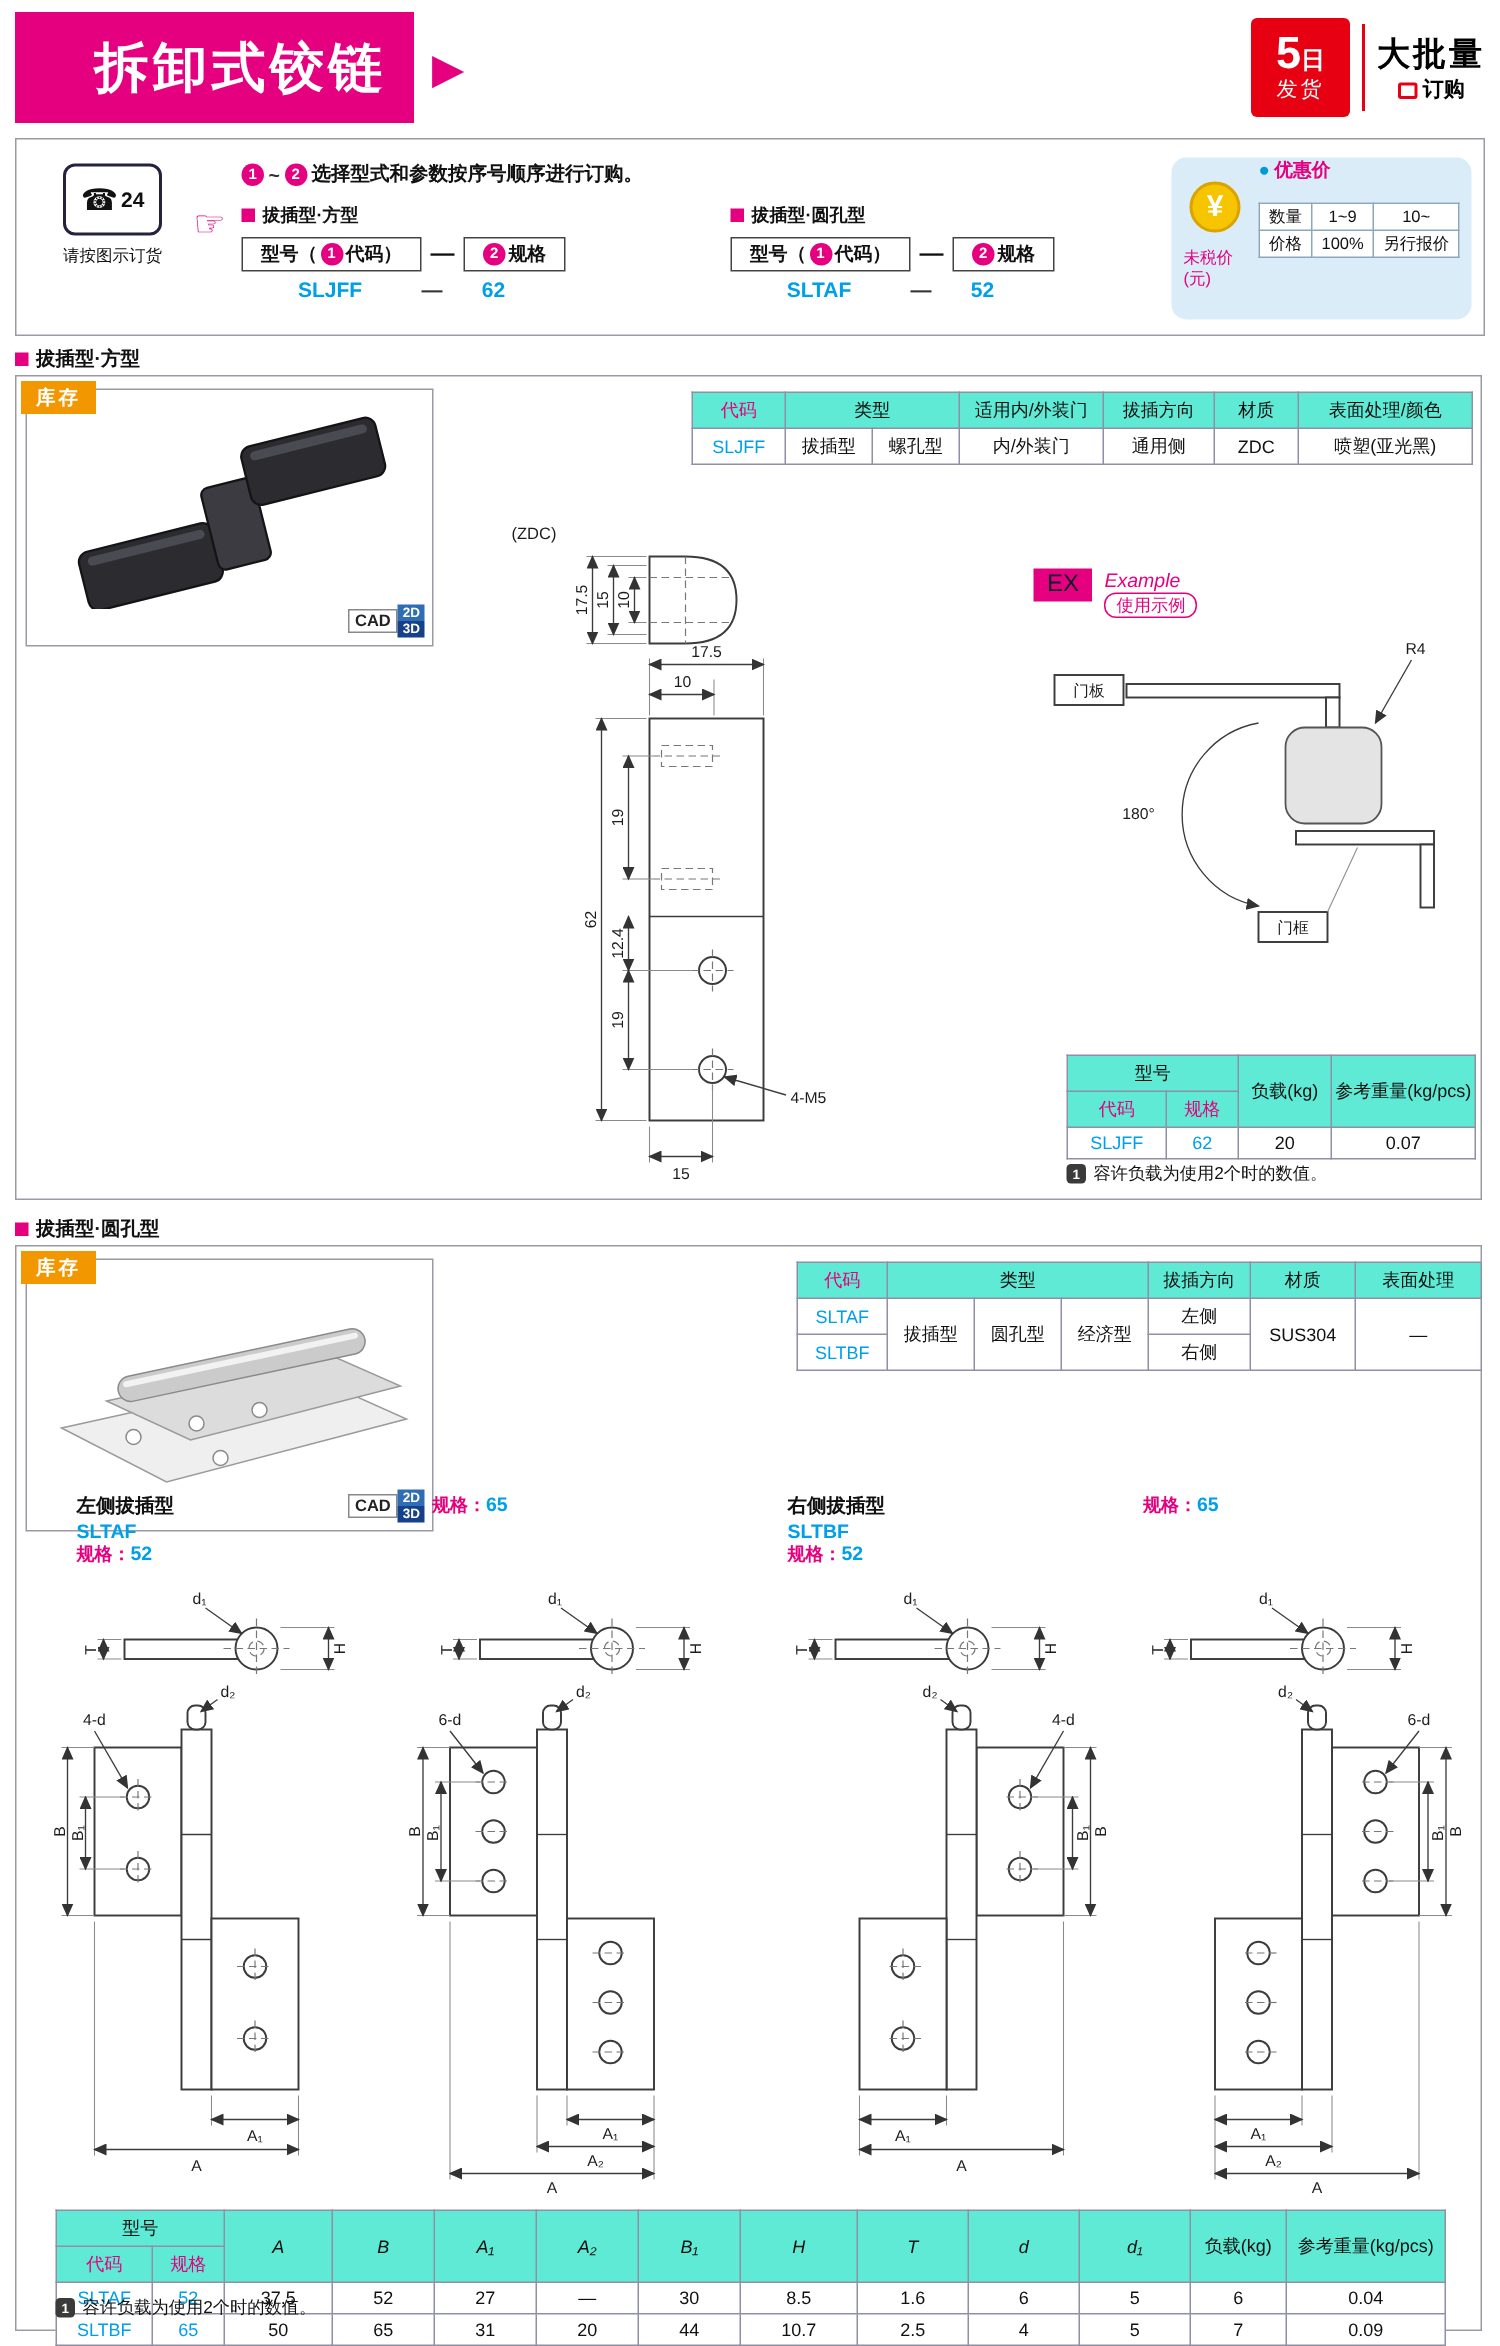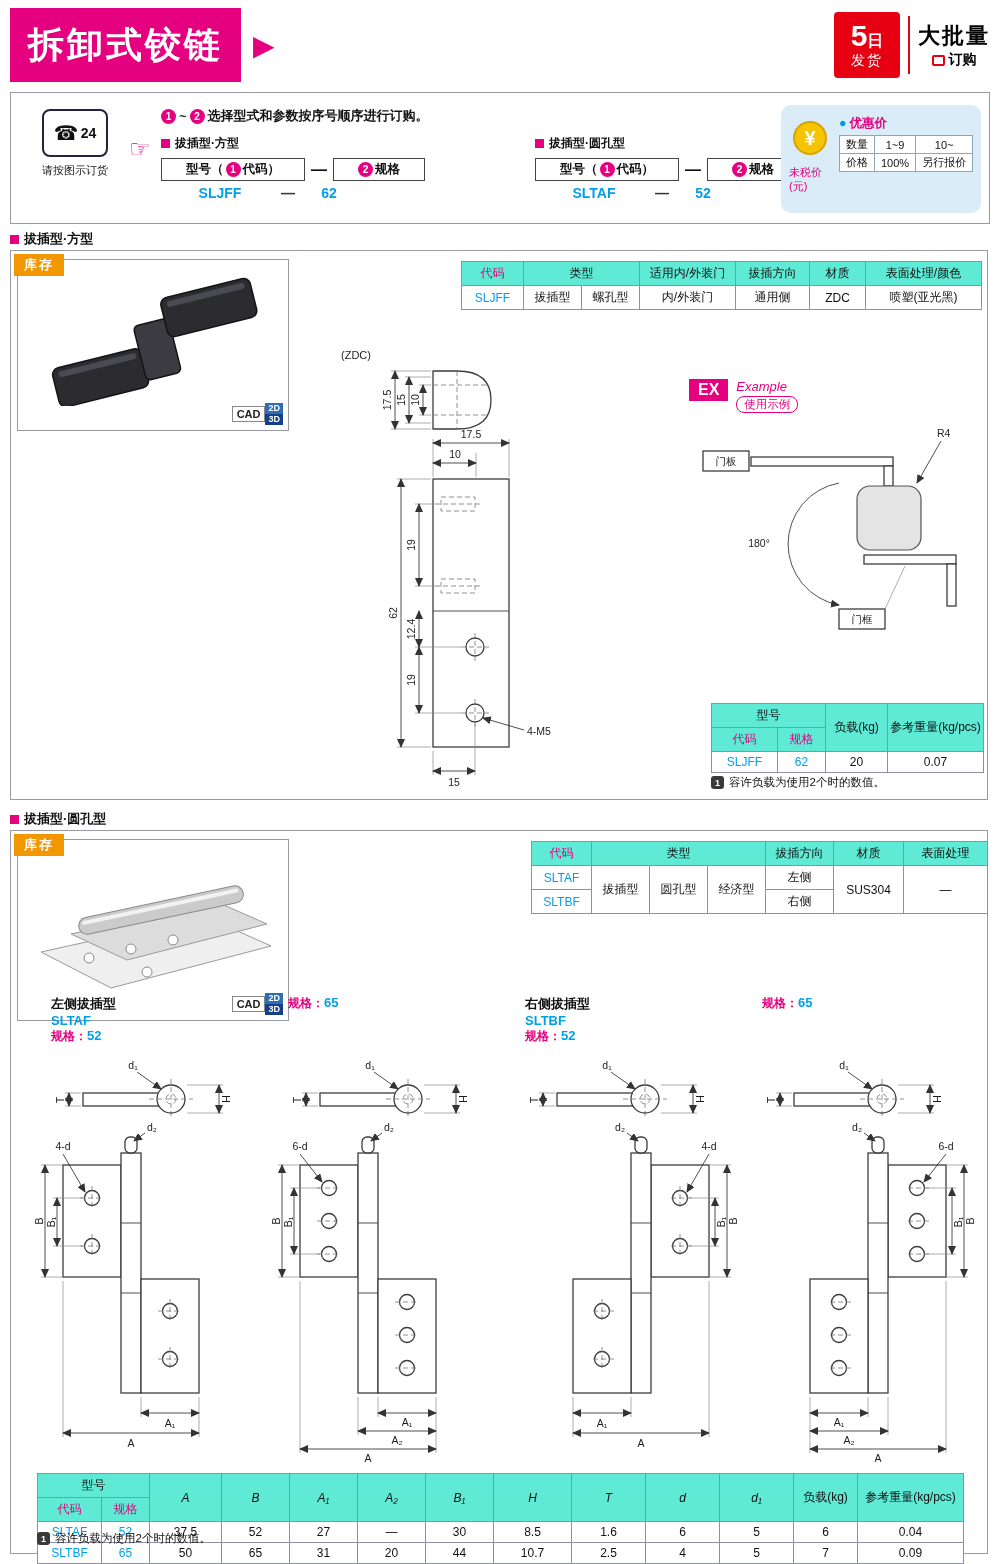--- a/index.html
+++ b/index.html
@@ -2,21 +2,21 @@
 <html><head>
 <meta charset="utf-8">
 <style>
   * { margin:0; padding:0; box-sizing:border-box; }
   body { background:#fff; font-family:"Liberation Sans","DejaVu Sans",sans-serif; }
   .page { position:relative; width:1000px; height:1564px; background:#fff; color:#111; overflow:hidden; }
 
   
   .hdr { position:absolute; top:8px; left:10px; width:980px; height:74px; display:flex; align-items:center; }
   .hdr-band { background:#e4007f; height:74px; display:flex; align-items:center; padding:0 18px; }
-  .hdr-title { color:#fff; font-size:36px; font-weight:bold; letter-spacing:3px; }
+  .hdr-title { color:#fff; font-size:36px; font-weight:bold; letter-spacing:3px;margin-left:35px; }
   .hdr-arrow { color:#e4007f; font-size:28px; margin:0 10px 0 12px; }
   .hdr-sub1 { color:#e4007f; font-size:27px; font-weight:bold; letter-spacing:1px; line-height:1.1; }
   .hdr-sub2 { color:#e4007f; font-size:18px; font-weight:bold; margin-left:66px; }
   .hdr-badges { margin-left:auto; display:flex; align-items:center; gap:8px; }
   .badge-day { background:#e60012; color:#fff; width:66px; height:66px; border-radius:4px; display:flex; flex-direction:column; align-items:center; justify-content:center; }
   .bd-num { font-size:30px; font-weight:bold; line-height:1; }
   .bd-unit { font-size:16px; font-weight:bold; }
   .bd-top { display:flex; align-items:baseline; }
   .bd-bot { font-size:14px; letter-spacing:2px; }
   .badge-sep { width:2px; height:58px; background:#e60012; }
@@ -34,29 +34,29 @@
   .phone-label { font-size:11px; margin-top:6px; }
   .hand { position:absolute; left:118px; top:42px; color:#e4007f; font-size:24px; }
   .steps { position:absolute; left:150px; top:14px; }
   .instr { display:flex; align-items:center; gap:3px; font-size:13px; font-weight:bold; }
   .ncirc { display:inline-flex; width:15px; height:15px; border-radius:50%; background:#e4007f; color:#fff; font-size:10px; font-weight:bold; align-items:center; justify-content:center; flex:none; }
   .tilde { color:#333; font-weight:bold; }
   .type-cols { display:flex; gap:110px; margin-top:10px; }
   .type-label { display:flex; align-items:center; gap:5px; font-size:12px; font-weight:bold; }
   .sq { width:9px; height:9px; background:#e4007f; display:inline-block; flex:none; }
   .pat-row { display:flex; align-items:center; gap:6px; margin-top:6px; }
-  .pat-box { border:1px solid #444; padding:2px 24px; font-size:12.5px; font-weight:bold; display:inline-flex; align-items:center; gap:2px; background:#fff; }
+  .pat-box { border:1px solid #444; padding:2px 12px; font-size:12.5px; font-weight:bold; display:inline-flex; align-items:center; gap:2px; background:#fff; }
   .pat-dash { font-weight:bold; }
   .ex-row { display:flex; margin-top:4px; font-size:14px; font-weight:bold; }
   .ex-code { width:118px; text-align:center; color:#00a0e9; }
   .ex-dash { width:18px; text-align:center; color:#333; }
   .ex-spec { width:64px; text-align:center; color:#00a0e9; }
   .price-box { position:absolute; right:8px; top:12px; width:200px; height:108px; background:#d9ecf8; border-radius:10px; }
   .coin { position:absolute; left:12px; top:16px; width:34px; height:34px; border-radius:50%; background:#f6c500; border:2px solid #d9a400; color:#fff; font-weight:bold; font-size:20px; display:flex; align-items:center; justify-content:center; }
-  .price-title { position:absolute; left:58px; top:10px; font-size:12.5px; font-weight:bold; color:#e4007f; white-space:nowrap; }
+  .price-title { position:absolute; left:58px; top:0; font-size:12.5px; font-weight:bold; color:#e4007f; white-space:nowrap; }
   .pb { color:#0098d8; margin-right:3px; }
   .ptable { position:absolute; left:58px; top:30px; border-collapse:collapse; font-size:11px; background:#fff; }
   .ptable td { border:1px solid #8aa7bd; padding:1px 6px; text-align:center; white-space:nowrap; }
   .price-note { position:absolute; left:8px; top:60px; color:#e4007f; font-size:11px; width:48px; line-height:1.3; }
 
   
   .sec-tag { position:absolute; left:10px; display:flex; align-items:center; gap:5px; font-size:13px; font-weight:bold; }
   .panel { position:absolute; left:10px; width:978px; border:1px solid #9a9aa5; background:#fff; }
   .stock { position:absolute; left:3px; top:3px; background:#f39700; color:#fff; font-size:13px; font-weight:bold; padding:2px 10px; letter-spacing:2px; z-index:2; }
   .prod-box { position:absolute; left:6px; top:8px; border:1px solid #9a9aa5; background:#fff; }
@@ -71,21 +71,21 @@
   table.spec th { background:#5eead4; }
   .th-code { color:#e4007f; }
   .cyan { color:#00a0e9; font-weight:bold; }
   .ital { font-style:italic; }
   .note-row { position:absolute; display:flex; align-items:center; gap:5px; font-size:11.5px; }
   .note-icon { display:inline-flex; width:13px; height:13px; background:#3a3a3a; color:#fff; font-size:9px; align-items:center; justify-content:center; border-radius:3px; font-weight:bold; flex:none; }
 
   
   .ex-box { position:absolute; left:678px; top:128px; width:300px; }
   .ex-head { display:flex; align-items:flex-start; gap:8px; }
-  .ex-logo { background:#e4007f; color:#ffffff; font-weight:bold; font-size:16px; padding:2px 9px; }
+  .ex-logo { background:#e4007f; color:#0f172a; font-weight:normal; font-size:16px; padding:2px 9px; }
   .ex-en { display:block; color:#e4007f; font-style:italic; font-weight:normal; font-size:13px; }
   .ex-cn { display:inline-block; color:#e4007f; font-size:11.5px; border:1px solid #e4007f; border-radius:8px; padding:0 7px; margin-top:1px; }
 
   
   .techdraw text { font-size:11px; fill:#1c1c1c; font-family:"Liberation Sans","DejaVu Sans",sans-serif; }
   .techdraw .lbl { font-size:10.5px; }
   .techdraw .part { fill:#fff; stroke:#3c3c3c; stroke-width:1.3; }
   .techdraw .fillg { fill:#e4e4e4; stroke:#555; stroke-width:1.2; }
   .techdraw .dim { stroke:#3c3c3c; stroke-width:0.9; fill:none; }
   .techdraw .ext { stroke:#8a8a8a; stroke-width:0.7; }

